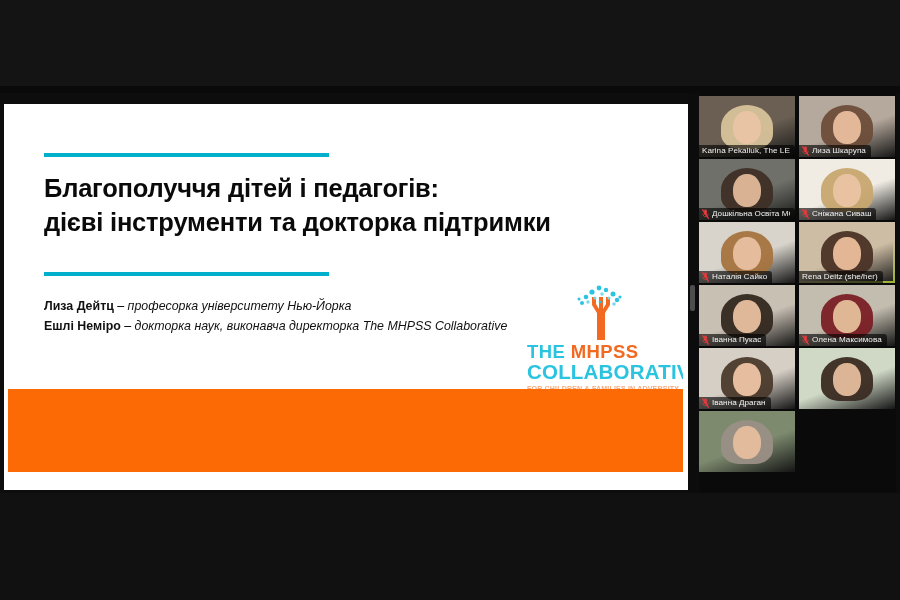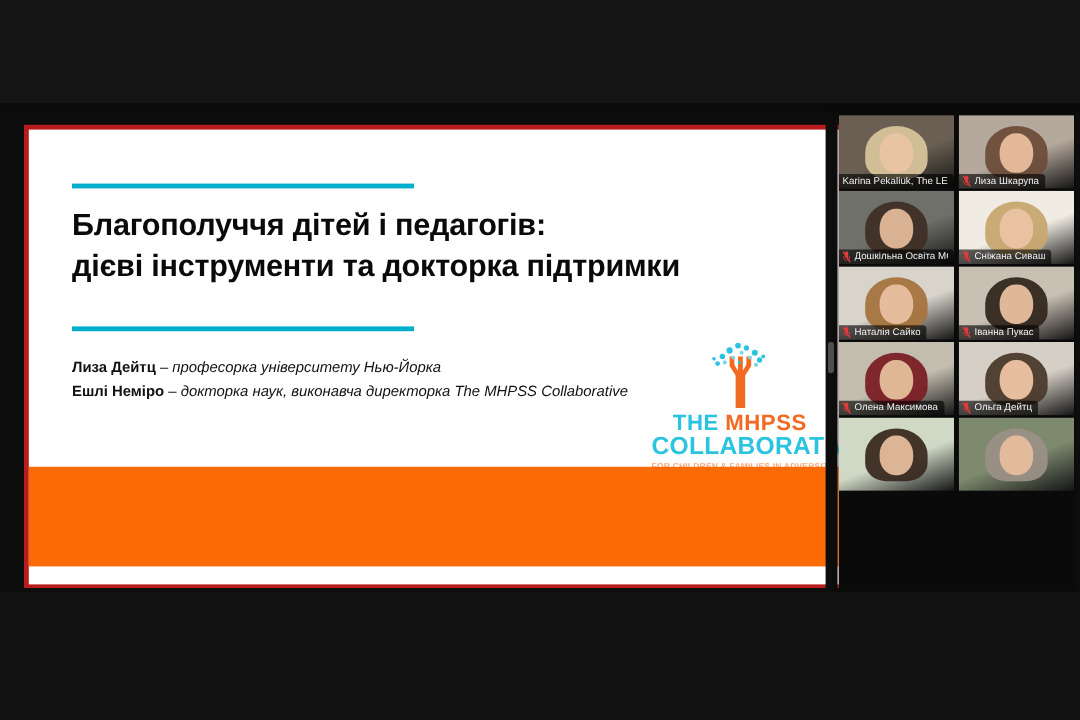--- a/index.html
+++ b/index.html
@@ -35,25 +35,25 @@
   .letterbox-bottom {
     position: absolute;
     left: 0; top: 493px;
     width: 900px; height: 107px;
     background: #111111;
   }
 
   
   .slide-wrap {
     position: absolute;
-    left: 20px;
+    left: 4px;
     top: 104px;
     width: 684px;
     height: 386px;
-    background: #b91c1c;
+    background: #ffffff;
     padding: 4px 5px 3px 4px;
   }
   .slide {
     position: relative;
     width: 100%;
     height: 100%;
     background: #ffffff;
     overflow: hidden;
   }
 
@@ -92,21 +92,20 @@
     font-weight: bold;
     font-style: normal;
   }
 
   
   .logo {
     position: absolute;
     left: 519px;
     top: 175px;
     width: 147px;
-    text-align: center;
   }
   .logo-mark {
     position: relative;
     width: 100%;
     height: 60px;
   }
   .logo-mark svg { display: block; margin: 0 auto; }
   .logo-line1 {
     font-size: 18.5px;
     font-weight: bold;
@@ -368,20 +367,28 @@
             <span class="mic-muted">
               <svg width="7" height="10" viewBox="0 0 7 10">
                 <path d="M3.5 0.4c-.8 0-1.4.6-1.4 1.4v3c0 .8.6 1.4 1.4 1.4s1.4-.6 1.4-1.4v-3c0-.8-.6-1.4-1.4-1.4z" fill="#e23b3b"></path>
                 <path d="M1 4.6v.6c0 1.4 1.1 2.5 2.5 2.5S6 6.6 6 5.2v-.6" stroke="#e23b3b" stroke-width="0.8" fill="none"></path>
                 <line x1="0.4" y1="0.4" x2="6.6" y2="9.6" stroke="#e23b3b" stroke-width="1.2"></line>
               </svg>
             </span>
             <span class="namebar-text">Наталія  Сайко</span>
           </div>
         </div>
+        <div class="tile active">
+          <div class="tile-bg" style="background: linear-gradient(160deg, rgb(205, 189, 164) 0%, rgb(205, 189, 164) 55%, rgba(0, 0, 0, 0.22) 100%);"></div>
+          <div class="tile-hair" style="background: rgb(74, 50, 38);"></div>
+          <div class="tile-face" style="background: rgb(227, 182, 149);"></div>
+          <div class="namebar">
+            <span class="namebar-text">Rena Deitz (she/her)</span>
+          </div>
+        </div>
         <div class="tile">
           <div class="tile-bg" style="background: linear-gradient(160deg, rgb(201, 192, 180) 0%, rgb(201, 192, 180) 55%, rgba(0, 0, 0, 0.22) 100%);"></div>
           <div class="tile-hair" style="background: rgb(51, 40, 31);"></div>
           <div class="tile-face" style="background: rgb(223, 184, 154);"></div>
           <div class="namebar">
             <span class="mic-muted">
               <svg width="7" height="10" viewBox="0 0 7 10">
                 <path d="M3.5 0.4c-.8 0-1.4.6-1.4 1.4v3c0 .8.6 1.4 1.4 1.4s1.4-.6 1.4-1.4v-3c0-.8-.6-1.4-1.4-1.4z" fill="#e23b3b"></path>
                 <path d="M1 4.6v.6c0 1.4 1.1 2.5 2.5 2.5S6 6.6 6 5.2v-.6" stroke="#e23b3b" stroke-width="0.8" fill="none"></path>
                 <line x1="0.4" y1="0.4" x2="6.6" y2="9.6" stroke="#e23b3b" stroke-width="1.2"></line>
@@ -410,21 +417,21 @@
           <div class="tile-hair" style="background: rgb(75, 58, 44);"></div>
           <div class="tile-face" style="background: rgb(230, 189, 158);"></div>
           <div class="namebar">
             <span class="mic-muted">
               <svg width="7" height="10" viewBox="0 0 7 10">
                 <path d="M3.5 0.4c-.8 0-1.4.6-1.4 1.4v3c0 .8.6 1.4 1.4 1.4s1.4-.6 1.4-1.4v-3c0-.8-.6-1.4-1.4-1.4z" fill="#e23b3b"></path>
                 <path d="M1 4.6v.6c0 1.4 1.1 2.5 2.5 2.5S6 6.6 6 5.2v-.6" stroke="#e23b3b" stroke-width="0.8" fill="none"></path>
                 <line x1="0.4" y1="0.4" x2="6.6" y2="9.6" stroke="#e23b3b" stroke-width="1.2"></line>
               </svg>
             </span>
-            <span class="namebar-text">Ольга Дейтц</span>
+            <span class="namebar-text">Іванна Драган</span>
           </div>
         </div>
         <div class="tile">
           <div class="tile-bg" style="background: linear-gradient(160deg, rgb(207, 217, 198) 0%, rgb(207, 217, 198) 55%, rgba(0, 0, 0, 0.22) 100%);"></div>
           <div class="tile-hair" style="background: rgb(59, 43, 34);"></div>
           <div class="tile-face" style="background: rgb(220, 180, 150);"></div>
         </div>
         <div class="tile">
           <div class="tile-bg" style="background: linear-gradient(160deg, rgb(125, 138, 110) 0%, rgb(125, 138, 110) 55%, rgba(0, 0, 0, 0.22) 100%);"></div>
           <div class="tile-hair" style="background: rgb(154, 143, 134);"></div>

